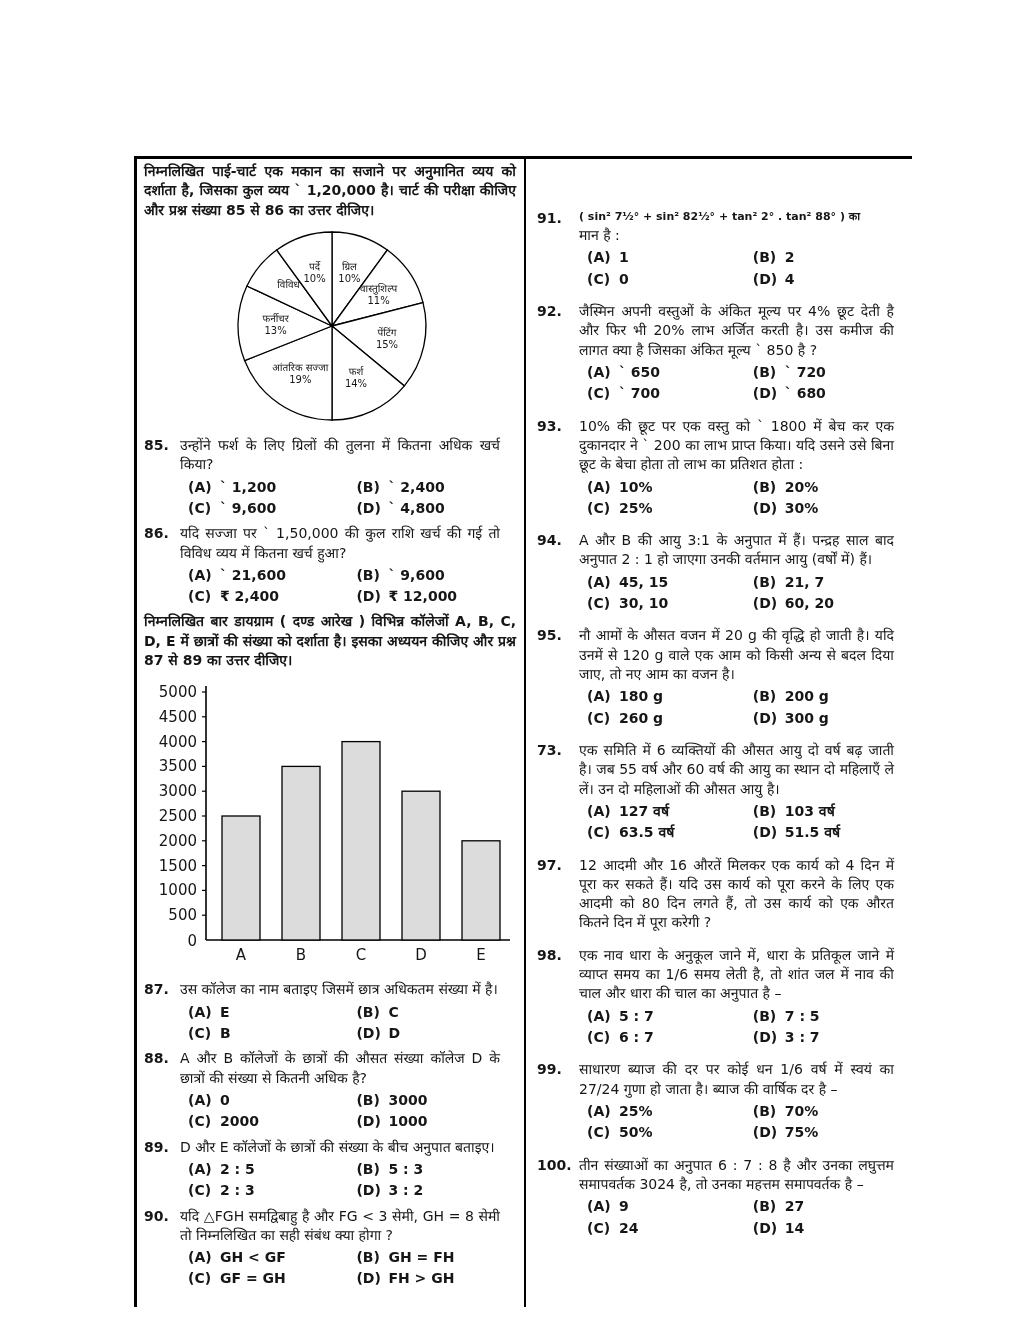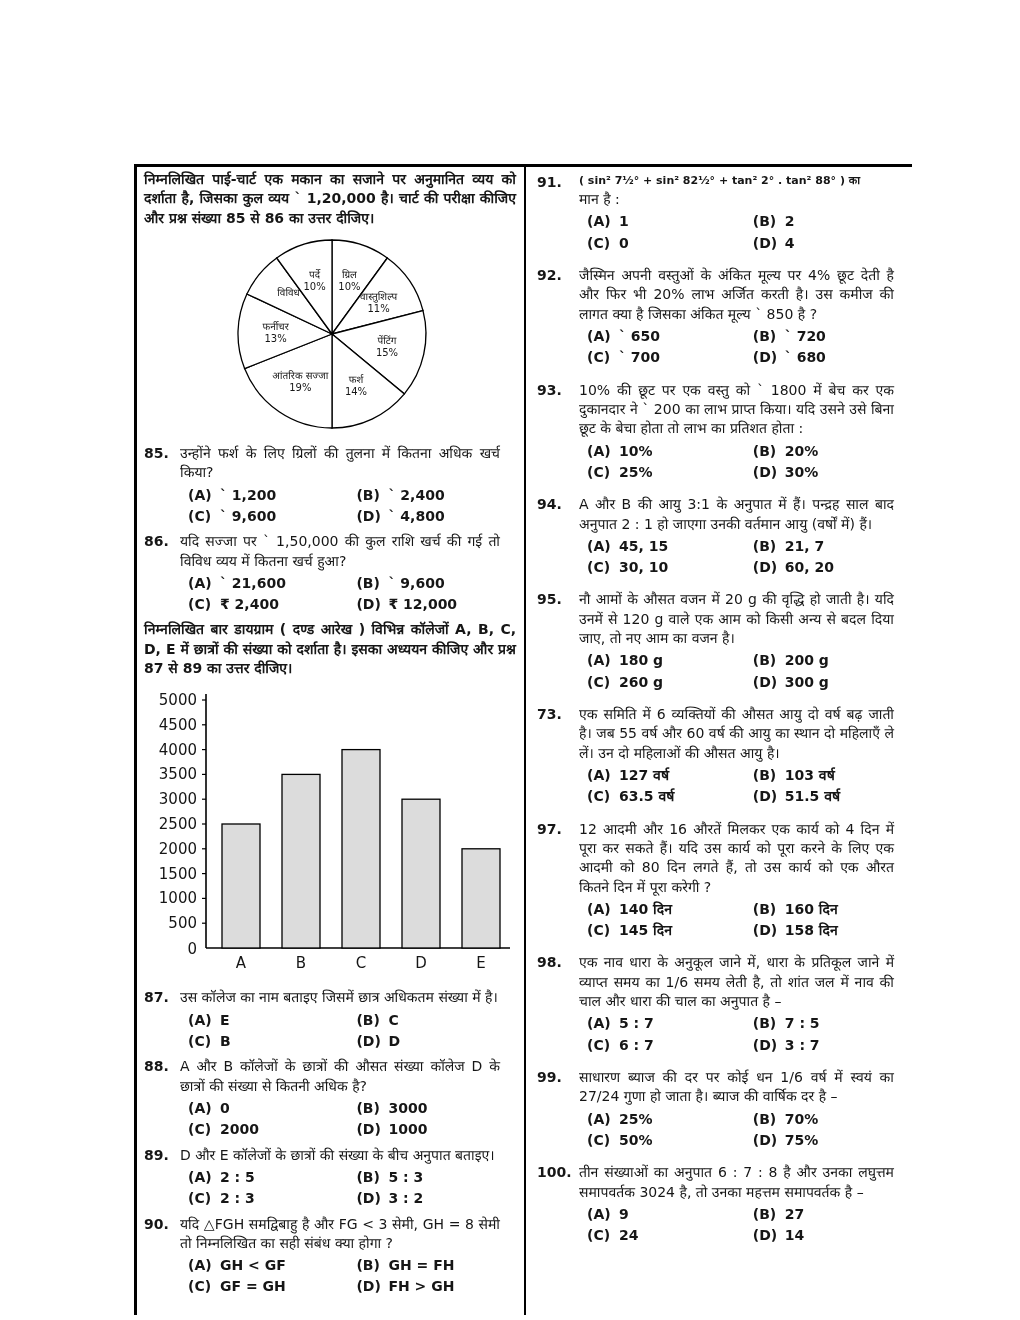--- a/index.html
+++ b/index.html
@@ -2,22 +2,22 @@
 <html><head>
 <meta charset="utf-8">
 <style>
   html,body{margin:0;padding:0;background:#ffffff;}
   .sheet{
     position:relative;width:1020px;height:1320px;background:#ffffff;
     color:#161616;font-family:"DejaVu Sans","Liberation Sans",sans-serif;
     font-size:14px;line-height:1.38;overflow:hidden;
   }
   .content{
-    position:absolute;left:134px;top:164px;width:778px;
-    display:flex;border-top:3px solid #000;
+    position:absolute;left:134px;top:156px;width:778px;
+    display:flex;border-top:3px solid #000;align-items:center;
   }
   .col-left{
     width:392px;box-sizing:border-box;
     border-left:3px solid #000;border-right:2px solid #000;
     padding:3px 8px 12px 7px;
   }
   .col-right{
     flex:1;box-sizing:border-box;
     padding:6px 2px 12px 11px;
   }
@@ -264,26 +264,20 @@
                 <div class="opt"><span class="opt-l">(B)</span><span class="opt-v">103 वर्ष</span></div>
                 <div class="opt"><span class="opt-l">(C)</span><span class="opt-v">63.5 वर्ष</span></div>
                 <div class="opt"><span class="opt-l">(D)</span><span class="opt-v">51.5 वर्ष</span></div>
               </div>
             </div>
           </div>
           <div class="q">
             <div class="q-num">97.</div>
             <div class="q-body">
               <div class="q-text">12 आदमी और 16 औरतें मिलकर एक कार्य को 4 दिन में पूरा कर सकते हैं। यदि उस कार्य को पूरा करने के लिए एक आदमी को 80 दिन लगते हैं, तो उस कार्य को एक औरत कितने दिन में पूरा करेगी ?</div>
-              <div class="opts">
-                <div class="opt"><span class="opt-l">(A)</span><span class="opt-v">140 दिन</span></div>
-                <div class="opt"><span class="opt-l">(B)</span><span class="opt-v">160 दिन</span></div>
-                <div class="opt"><span class="opt-l">(C)</span><span class="opt-v">145 दिन</span></div>
-                <div class="opt"><span class="opt-l">(D)</span><span class="opt-v">158 दिन</span></div>
-              </div>
             </div>
           </div>
           <div class="q">
             <div class="q-num">98.</div>
             <div class="q-body">
               <div class="q-text">एक नाव धारा के अनुकूल जाने में, धारा के प्रतिकूल जाने में व्याप्त समय का 1/6 समय लेती है, तो शांत जल में नाव की चाल और धारा की चाल का अनुपात है –</div>
               <div class="opts">
                 <div class="opt"><span class="opt-l">(A)</span><span class="opt-v">5 : 7</span></div>
                 <div class="opt"><span class="opt-l">(B)</span><span class="opt-v">7 : 5</span></div>
                 <div class="opt"><span class="opt-l">(C)</span><span class="opt-v">6 : 7</span></div>

